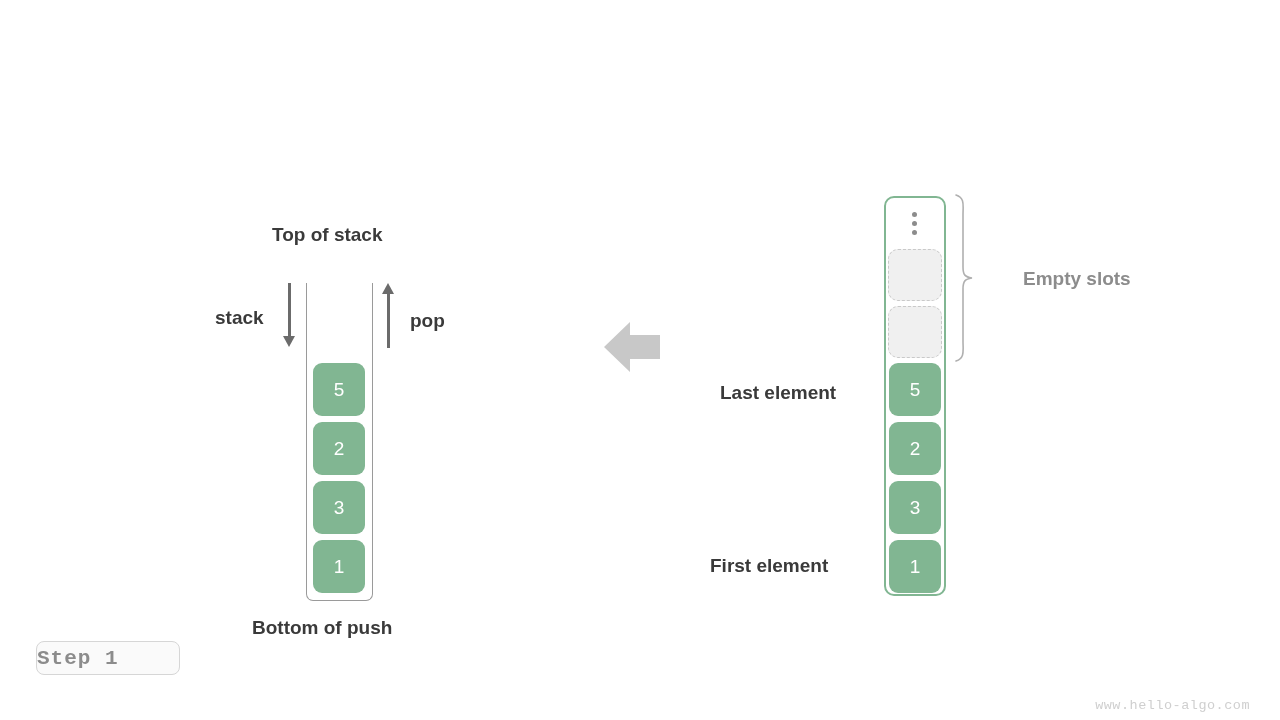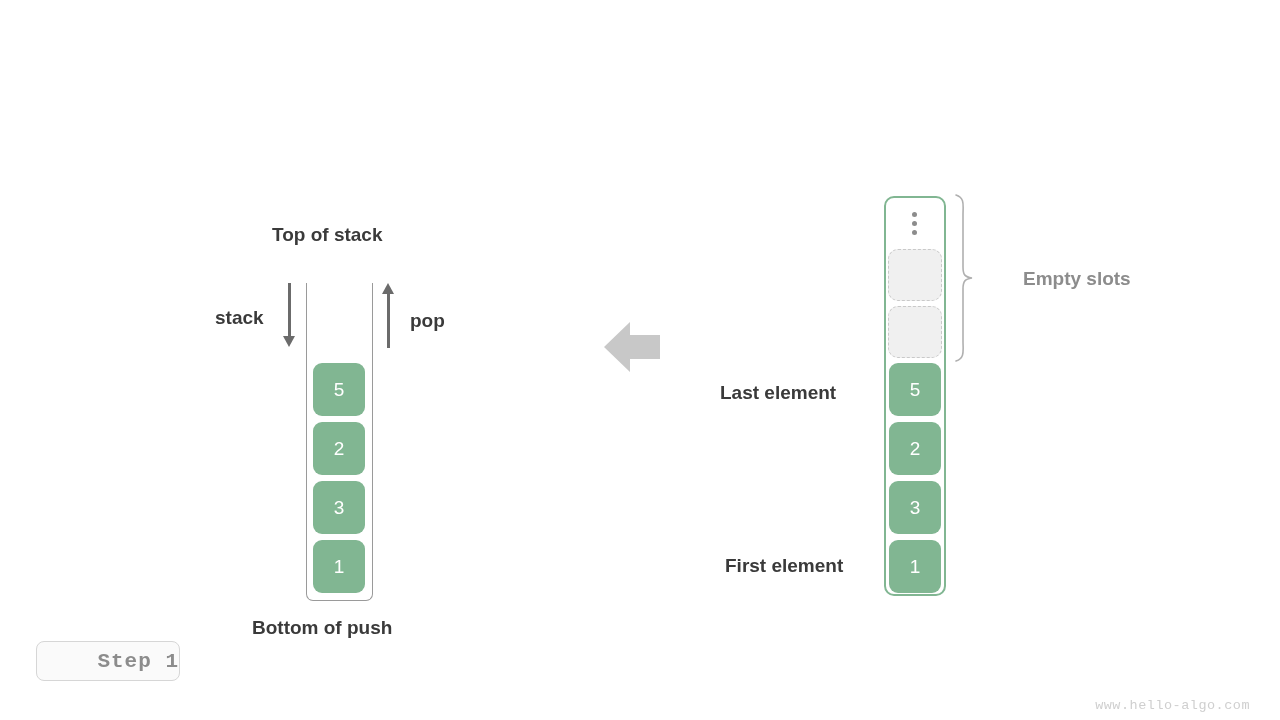--- a/index.html
+++ b/index.html
@@ -125,27 +125,27 @@
     width: 5px;
     height: 5px;
     border-radius: 50%;
     background: #8c8c8c;
   }
   
   #step-badge {
     left: 36px;
     top: 641px;
     width: 144px;
-    height: 40px;
+    height: 34px;
     border: 1.3px solid #d6d6d6;
     border-radius: 8px;
     background: #fafafa;
     display: flex;
     align-items: center;
-    justify-content: flex-end;
+    justify-content: flex-start;
     box-sizing: border-box;
   }
   #step-badge-label {
     font-family: "Liberation Mono", monospace;
     font-weight: bold;
     font-size: 21px;
     color: #8c8c8c;
     letter-spacing: 1px;
   }
   #watermark {
@@ -213,21 +213,21 @@
 
   <div class="abs lbl-gray-bold" style="left:995px; top:268px;">Empty slots</div>
 
   <div class="abs cell" style="left:889px; top:363px;">5</div>
   <div class="abs cell" style="left:889px; top:422px;">2</div>
   <div class="abs cell" style="left:889px; top:481px;">3</div>
   <div class="abs cell" style="left:889px; top:540px;">1</div>
 
   <div class="abs lbl-bold" style="left:720px; top:382px;">Last element</div>
 
-  <div class="abs lbl-bold" style="left:725px; top:555px;">First element</div>
+  <div class="abs lbl-bold" style="left:710px; top:555px;">First element</div>
 
   <div class="abs" id="step-badge">
     <span id="step-badge-label">Step 1</span>
   </div>
 
   <div class="abs" id="watermark">www.hello-algo.com</div>
 
 </div>
 
 </body></html>

